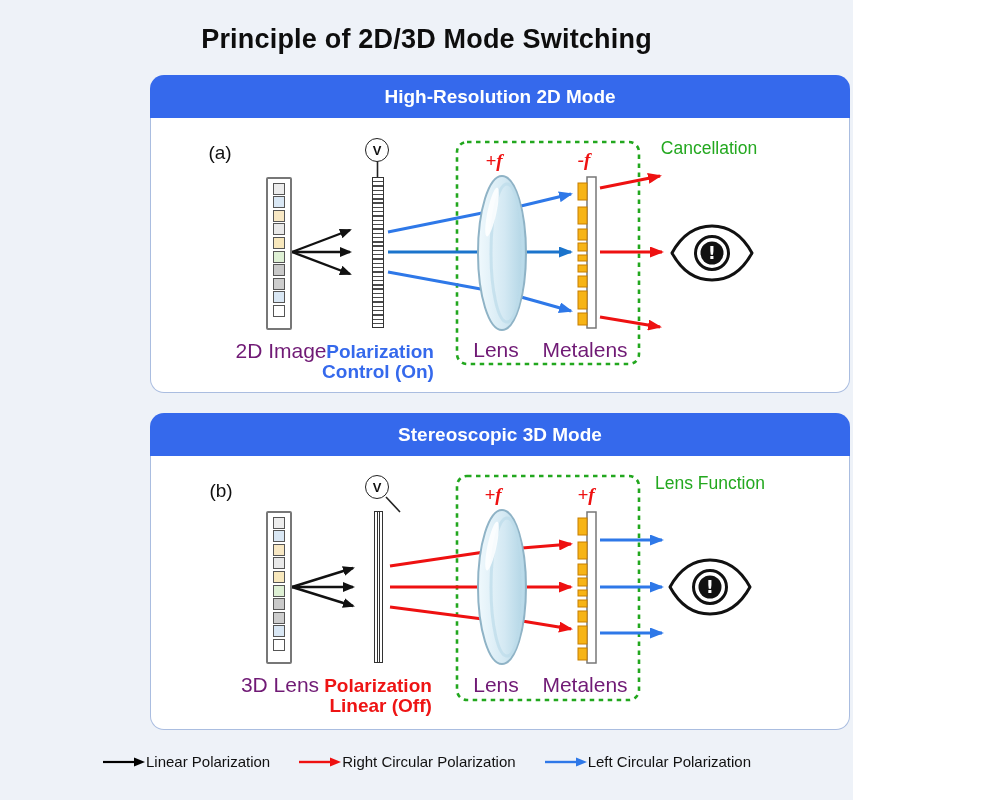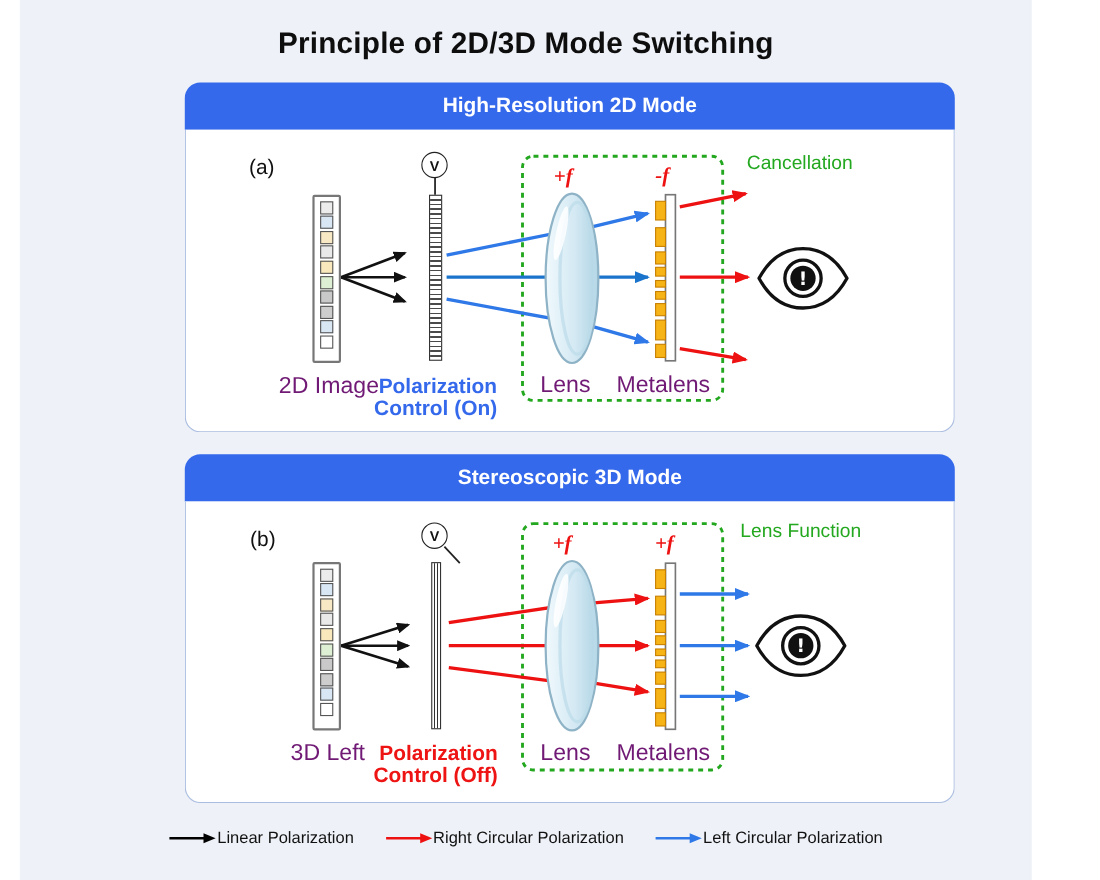--- a/index.html
+++ b/index.html
@@ -1,18 +1,18 @@
 <!DOCTYPE html>
 <html><head>
 <meta charset="utf-8">
 <style>
   html,body{margin:0;padding:0;}
   .stage{
-    position:relative;width:920px;height:800px;overflow:hidden;
-    background:#eef2f8;font-family:"Liberation Sans",sans-serif;margin-left:18px;
+    position:relative;width:853px;height:800px;overflow:hidden;
+    background:#eef2f8;font-family:"Liberation Sans",sans-serif;
   }
   .page-title{
     position:absolute;left:0;top:24px;width:100%;text-align:center;
     font-size:27px;font-weight:700;color:#0e0e0e;letter-spacing:.2px;
   }
   .panel{position:absolute;left:150px;width:700px;display:flex;flex-direction:column;z-index:1;}
   .panel-a{top:75px;height:318px;}
   .panel-b{top:413px;height:317px;}
   .panel-header{
     flex:0 0 43px;background:#3569ec;border-radius:14px 14px 0 0;
@@ -253,24 +253,24 @@
       <div class="pixel" style="background: rgb(222, 240, 212);"></div>
       <div class="pixel" style="background: rgb(201, 201, 201);"></div>
       <div class="pixel" style="background: rgb(205, 205, 205);"></div>
       <div class="pixel" style="background: rgb(217, 231, 244);"></div>
       <div class="pixel" style="background: rgb(255, 255, 255);"></div>
     </div>
   <div class="ctrlbar-b"></div>
   <div class="vcircle v-b">V</div>
 
   <div class="lbl tag" style="left:221px;top:491px;">(b)</div>
-  <div class="lbl" style="left:280px;top:685px;">3D Left</div>
+  <div class="lbl" style="left:280px;top:685px;">3D Lens</div>
   <div class="ctl-lbl ctl-red" style="left:378px;top:676px;">
     <div>Polarization</div>
-    <div>Control (Off)</div>
+    <div>Linear (Off)</div>
   </div>
   <div class="focal" style="left:493px;top:495px;">+f</div>
   <div class="focal" style="left:586px;top:495px;">+f</div>
   <div class="lbl" style="left:496px;top:685px;">Lens</div>
   <div class="lbl" style="left:585px;top:685px;">Metalens</div>
   <div class="lbl green-note" style="left:710px;top:483px;">Lens Function</div>
 
   <div class="legend">
     <div class="legend-item">
       <svg width="44" height="12">

